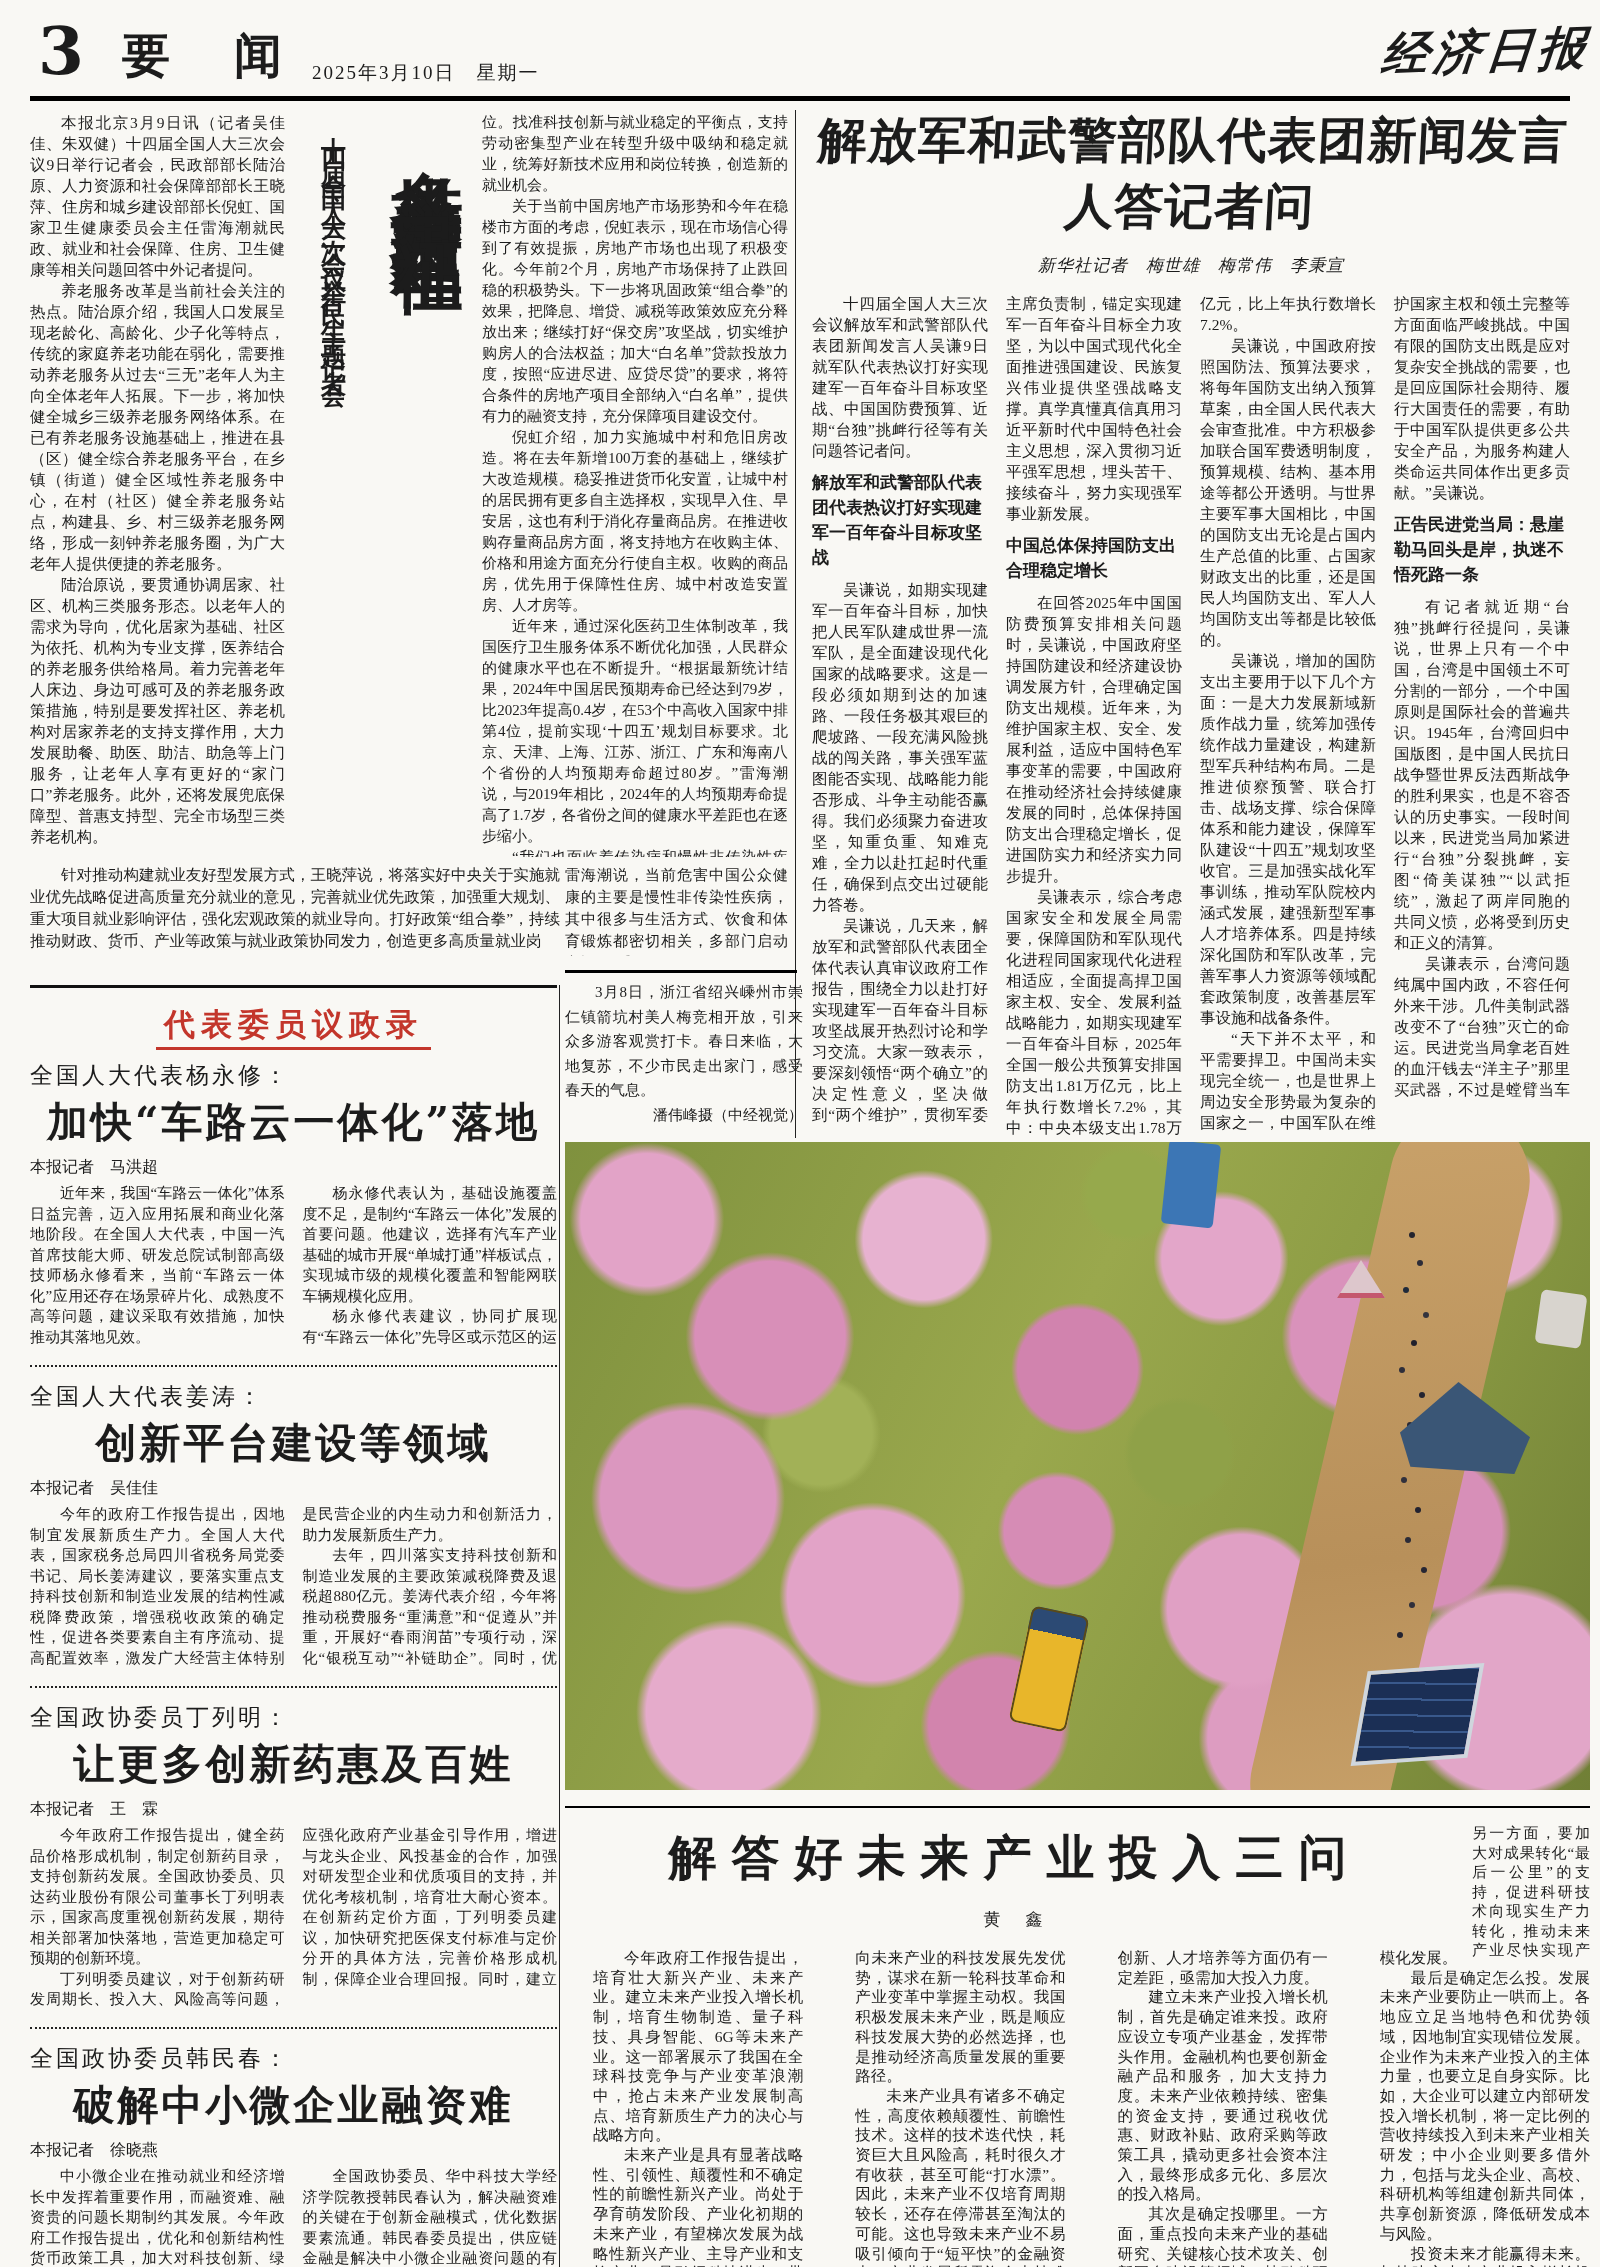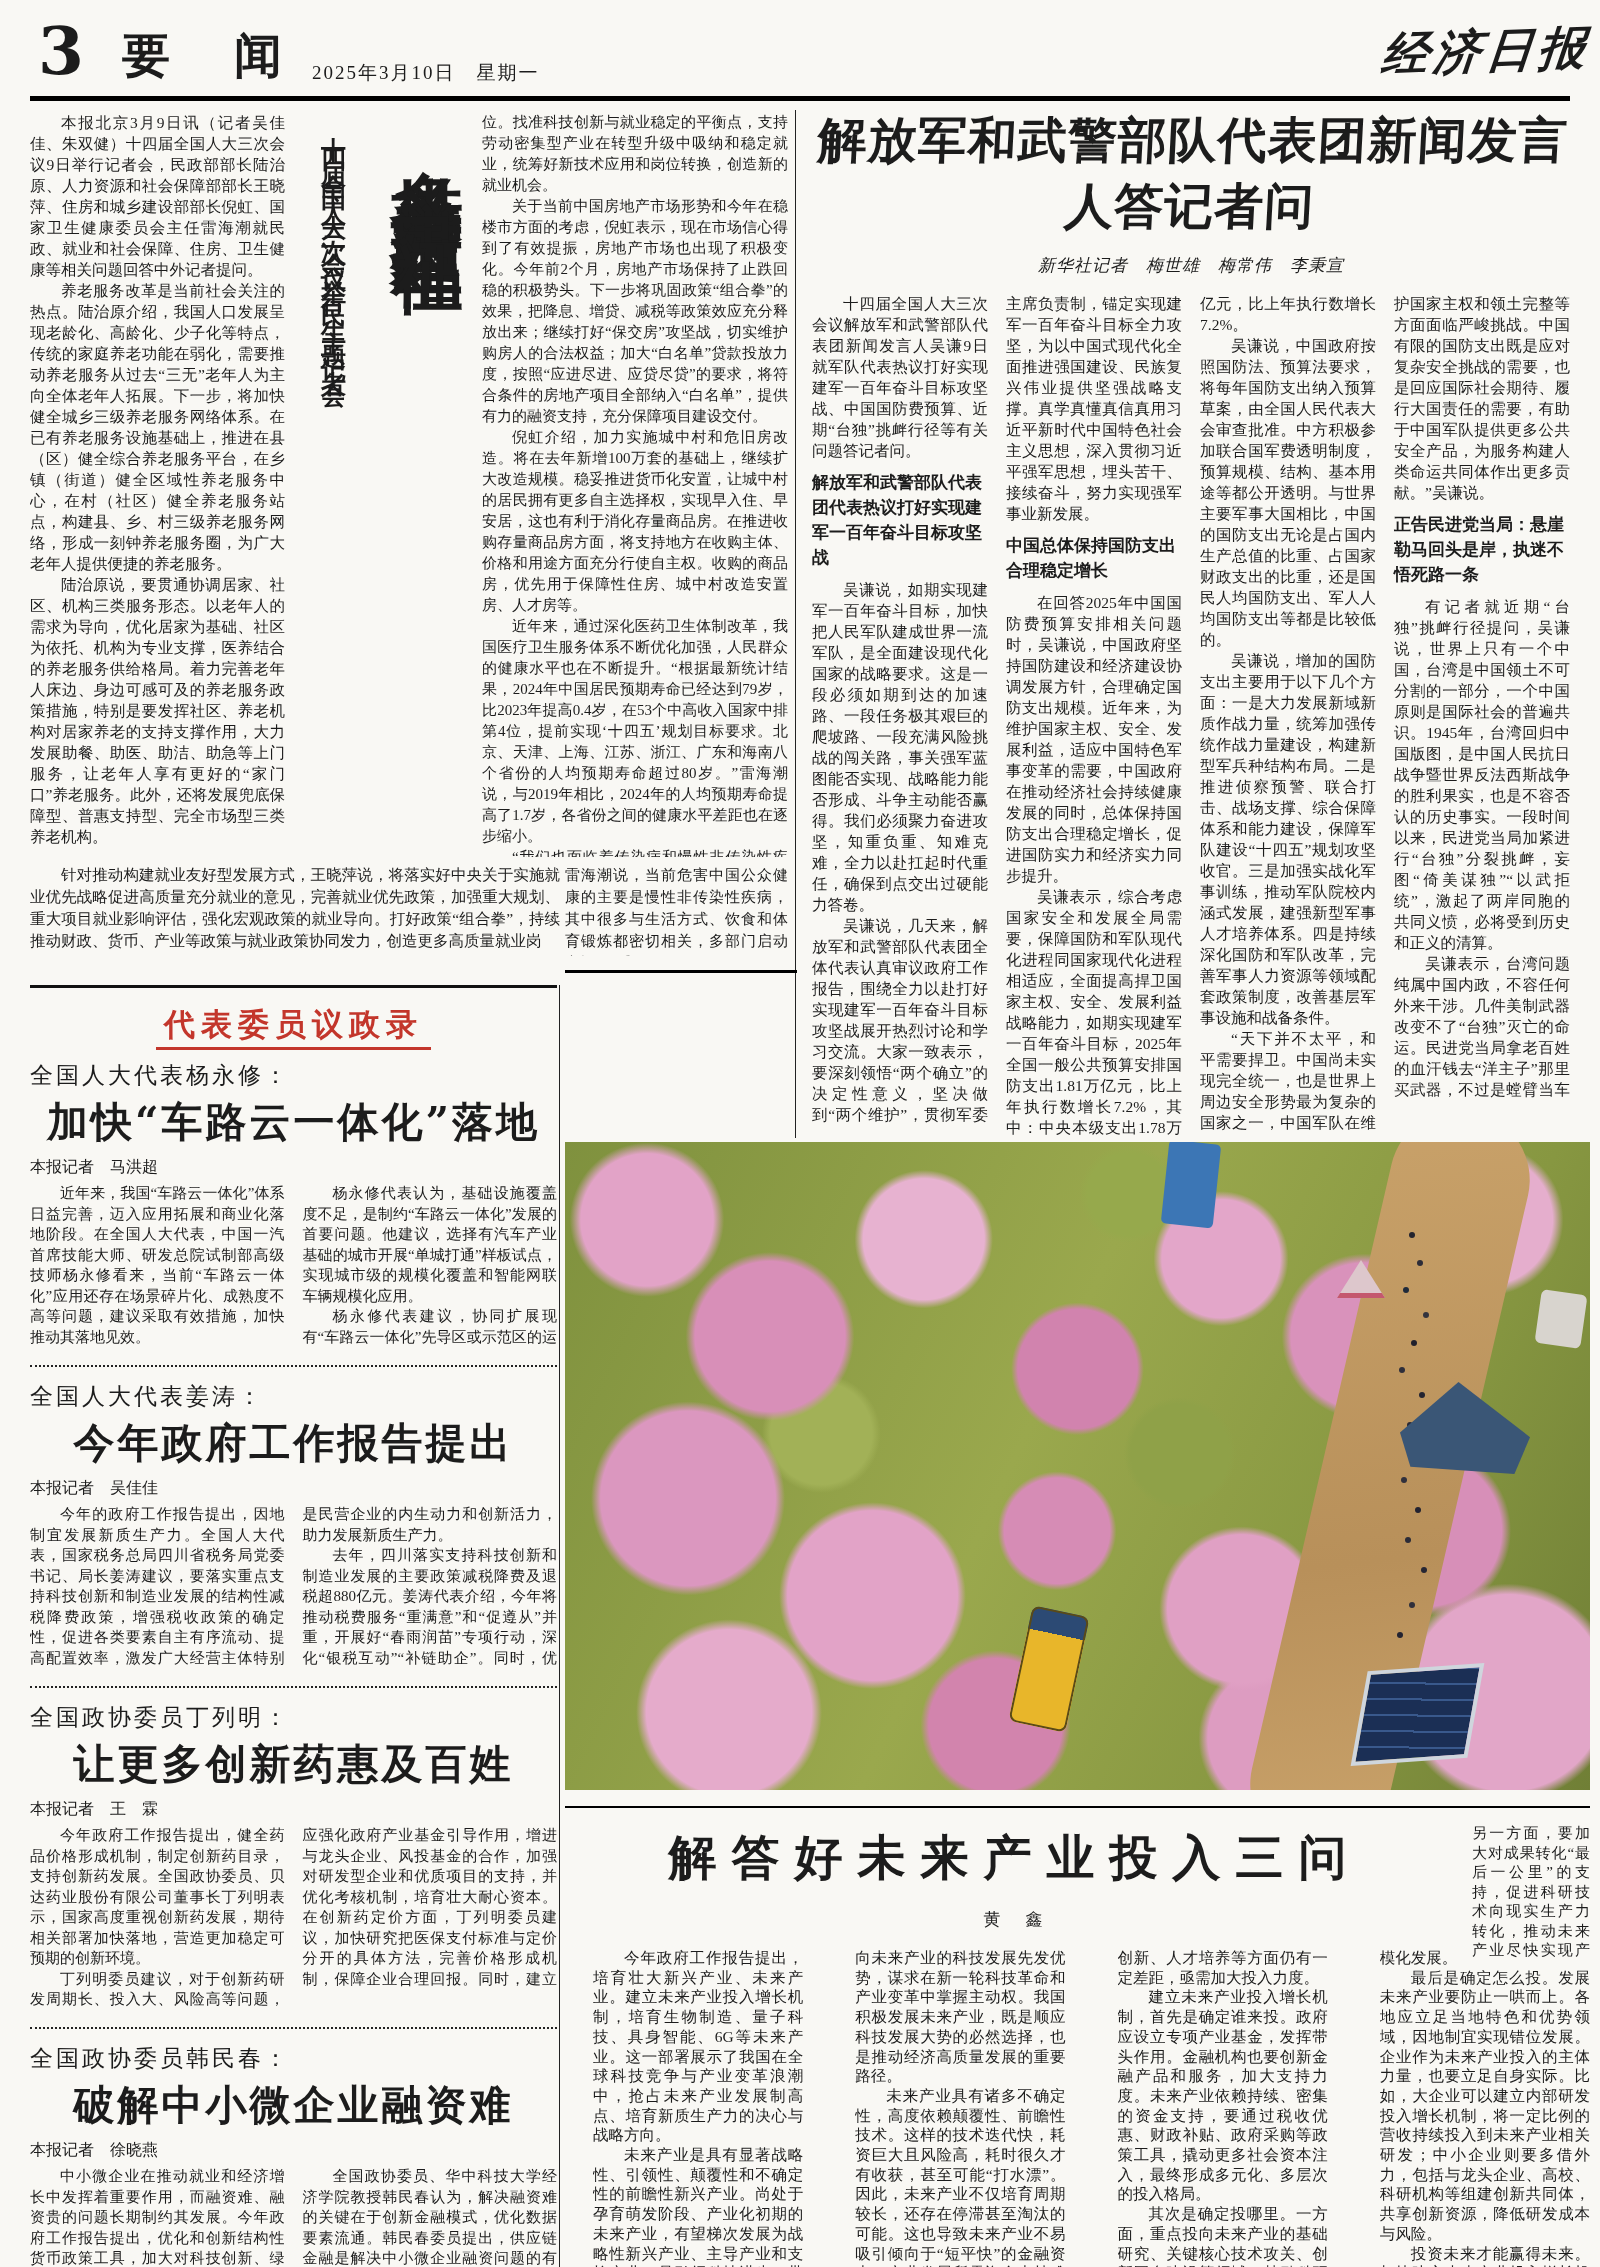--- a/index.html
+++ b/index.html
@@ -197,21 +197,21 @@
       <div class="yz-body h-a">
           <p class="para">近年来，我国“车路云一体化”体系日益完善，迈入应用拓展和商业化落地阶段。在全国人大代表，中国一汽首席技能大师、研发总院试制部高级技师杨永修看来，当前“车路云一体化”应用还存在场景碎片化、成熟度不高等问题，建议采取有效措施，加快推动其落地见效。</p>
           <p class="para">杨永修代表认为，基础设施覆盖度不足，是制约“车路云一体化”发展的首要问题。他建议，选择有汽车产业基础的城市开展“单城打通”样板试点，实现城市级的规模化覆盖和智能网联车辆规模化应用。</p>
           <p class="para">杨永修代表建议，协同扩展现有“车路云一体化”先导区或示范区的运营地域范围，突破各地政策差异带来的制约，促进跨省、跨市的示范区互联互通。</p>
         </div>
       <div class="dotrule"></div>
     </div>
 
     <div class="yz-art">
       <div class="yz-kicker">全国人大代表姜涛：</div>
-      <div class="yz-head">今年政府工作报告提出</div>
+      <div class="yz-head">创新平台建设等领域</div>
       <div class="yz-by">本报记者　吴佳佳</div>
       <div class="yz-body h-b">
           <p class="para">今年的政府工作报告提出，因地制宜发展新质生产力。全国人大代表，国家税务总局四川省税务局党委书记、局长姜涛建议，要落实重点支持科技创新和制造业发展的结构性减税降费政策，增强税收政策的确定性，促进各类要素自主有序流动、提高配置效率，激发广大经营主体特别是民营企业的内生动力和创新活力，助力发展新质生产力。</p>
           <p class="para">去年，四川落实支持科技创新和制造业发展的主要政策减税降费及退税超880亿元。姜涛代表介绍，今年将推动税费服务“重满意”和“促遵从”并重，开展好“春雨润苗”专项行动，深化“银税互动”“补链助企”。同时，优化“政策找人”机制，跟踪政策落地效果，确保红利直达企业。</p>
         </div>
       <div class="dotrule"></div>
     </div>
 
     <div class="yz-art">
       <div class="yz-kicker">全国政协委员丁列明：</div>
@@ -229,20 +229,24 @@
       <div class="yz-head">破解中小微企业融资难</div>
       <div class="yz-by">本报记者　徐晓燕</div>
       <div class="yz-body h-d">
           <p class="para">中小微企业在推动就业和经济增长中发挥着重要作用，而融资难、融资贵的问题长期制约其发展。今年政府工作报告提出，优化和创新结构性货币政策工具，加大对科技创新、绿色发展、提振消费以及民营、小微企业等的支持。</p>
           <p class="para">全国政协委员、华中科技大学经济学院教授韩民春认为，解决融资难的关键在于创新金融模式，优化数据要素流通。韩民春委员提出，供应链金融是解决中小微企业融资问题的有效手段，但需要突破技术与制度层面的障碍。政府、金融机构和企业应共同努力，应用新技术，构建一个更加高效、协调的金融生态系统。</p>
         </div>
     </div>
   </section>
 
   <div class="caption-rule"></div>
+  <div class="caption">
+    <div class="cap-text">3月8日，浙江省绍兴嵊州市崇仁镇箭坑村美人梅竞相开放，引来众多游客观赏打卡。春日来临，大地复苏，不少市民走出家门，感受春天的气息。</div>
+    <div class="credit">潘伟峰摄（中经视觉）</div>
+  </div>
   <div class="photo">
     <div class="ph-path"></div>
     <div class="ph-crowd"></div>
     <div class="ph-tent"></div>
     <div class="ph-tent2"></div>
     <div class="ph-tent3"></div>
     <div class="ph-bus"></div>
     <div class="ph-truck"></div>
     <div class="ph-solar"></div>
   </div>

